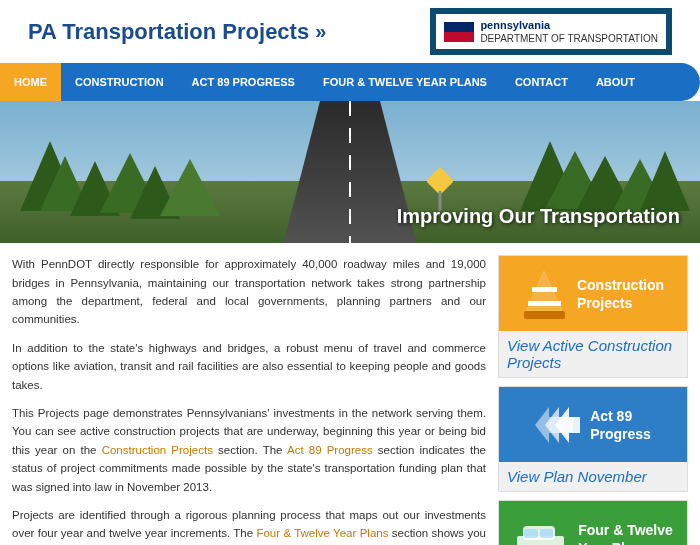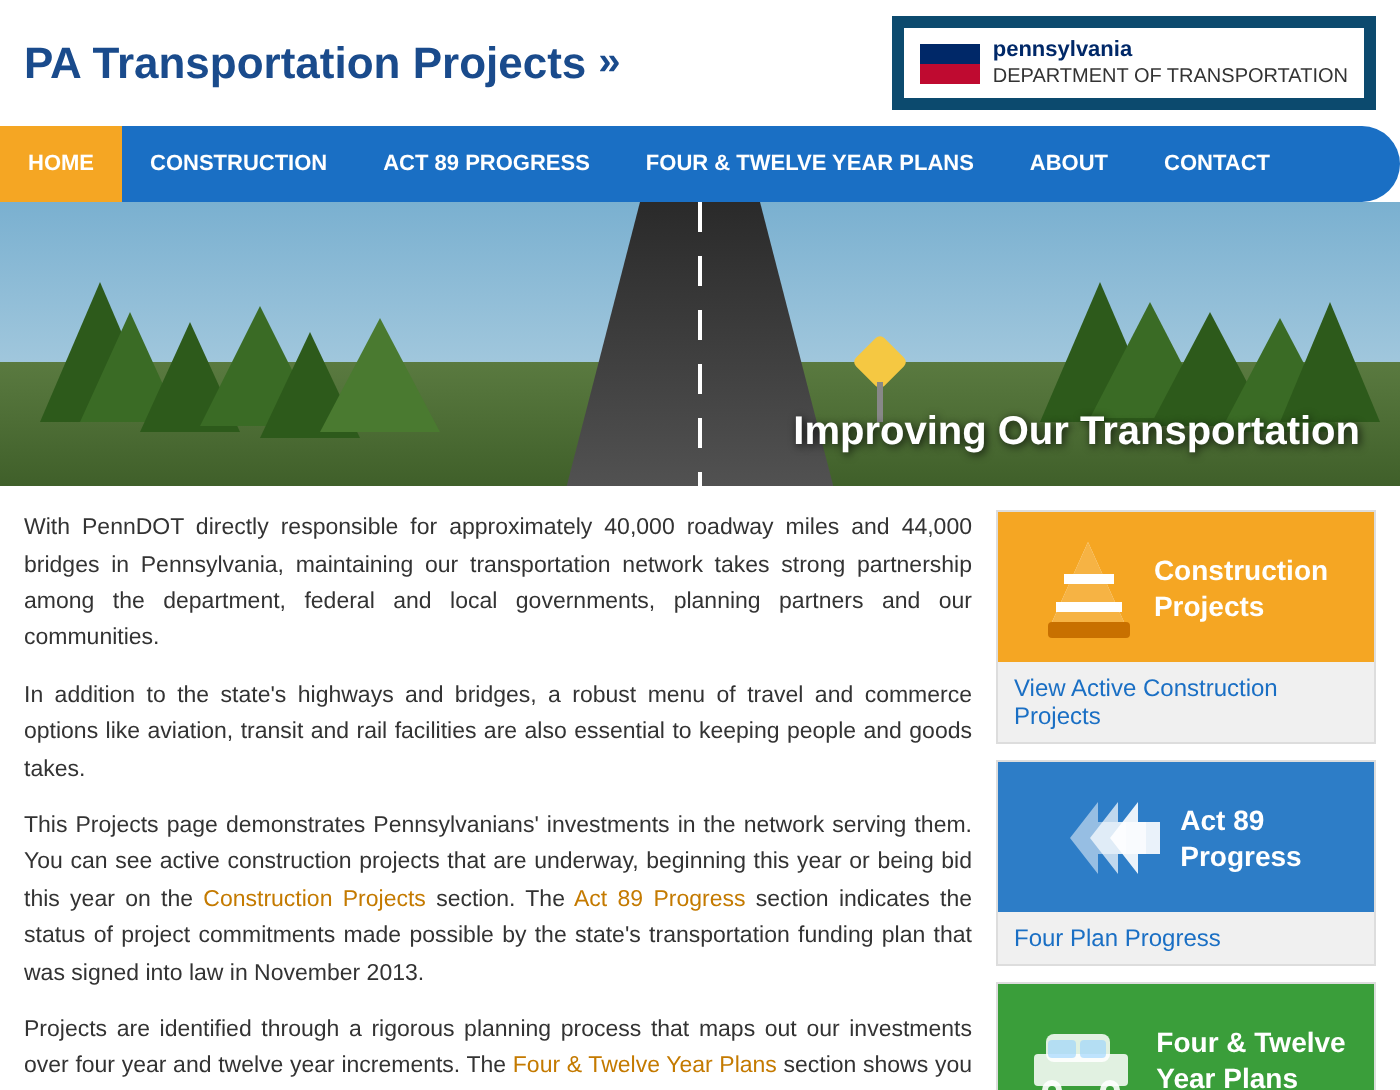--- a/index.html
+++ b/index.html
@@ -1,19 +1,19 @@
 <!DOCTYPE html>
 <html><head>
   <meta charset="utf-8">
   <style>
     * { margin: 0; padding: 0; box-sizing: border-box; }
     body { font-family: Arial, sans-serif; font-size: 12px; width: 700px; background: #fff; overflow-x: hidden; }
 
     
-    .header { display: flex; align-items: center; justify-content: space-between; padding: 8px 12px; background: #fff; }
+    .header { display: flex; align-items: center; justify-content: space-between; padding: 8px 28px; background: #fff; }
     .header-title { font-size: 22px; font-weight: bold; color: #1a4b8c; display: flex; align-items: center; gap: 6px; }
     .header-title .arrows { color: #1a4b8c; font-size: 20px; }
     .penndot-logo { display: flex; align-items: center; gap: 6px; border: 6px solid #0c4a6e; padding: 4px 8px; }
     .penndot-logo .logo-flag { width: 30px; height: 20px; background: linear-gradient(to bottom, #002868 50%, #BF0A30 50%); }
     .penndot-logo .logo-text { font-size: 10px; color: #333; line-height: 1.3; }
     .penndot-logo .logo-text strong { font-size: 11px; color: #002868; }
 
     
     .nav { background: #1a6fc4; display: flex; align-items: stretch; height: 38px; border-radius: 19px; }
     .nav-item { color: #fff; font-size: 11px; font-weight: bold; padding: 0 14px; display: flex; align-items: center; cursor: pointer; text-transform: uppercase; white-space: nowrap; }
@@ -36,21 +36,21 @@
     .content-right { width: 190px; display: flex; flex-direction: column; gap: 8px; }
 
     
     .card { width: 190px; overflow: hidden; border: 1px solid #ddd; }
     .card-top { height: 75px; display: flex; align-items: center; justify-content: center; gap: 10px; padding: 8px; }
     .card-top.orange { background: #f5a623; }
     .card-top.blue { background: #2d7dc7; }
     .card-top.green { background: #3a9e3a; }
     .card-title { color: #fff; font-size: 14px; font-weight: bold; line-height: 1.3; }
     .card-bottom { background: #f0f0f0; padding: 6px 8px; }
-    .card-link { color: #1a6fc4; font-size: 12px; text-decoration: none; cursor: pointer; }
+    .card-link { color: #1a6fc4; font-size: 15px; text-decoration: none; cursor: pointer; font-style: italic; }
   </style>
 </head>
 <body>
 
 <div class="header">
   <div class="header-title">
     <span>PA Transportation Projects</span>
     <span class="arrows">»</span>
   </div>
   <div class="penndot-logo">
@@ -60,22 +60,22 @@
       <span>DEPARTMENT OF TRANSPORTATION</span>
     </div>
   </div>
 </div>
 
 <nav class="nav">
   <div class="nav-item active">HOME</div>
   <div class="nav-item">CONSTRUCTION</div>
   <div class="nav-item">ACT 89 PROGRESS</div>
   <div class="nav-item">FOUR &amp; TWELVE YEAR PLANS</div>
+  <div class="nav-item">CONTACT</div>
   <div class="nav-item">ABOUT</div>
-  <div class="nav-item">CONTACT</div>
 </nav>
 
 <div class="hero">
   <div class="hero-sky"></div>
   <div style="position:absolute;top:0;left:0;right:0;bottom:0;z-index:1;">
 
     <svg width="700" height="155" viewBox="0 0 700 155" style="position:absolute;top:0;left:0;">
 
       <defs>
         <linearGradient id="skyGrad" x1="0" y1="0" x2="0" y2="1">
@@ -116,21 +116,21 @@
       <line x1="440" y1="90" x2="440" y2="110" stroke="#888" stroke-width="3"></line>
     </svg>
   </div>
   <div class="hero-text" style="z-index:10;">Improving Our Transportation</div>
 </div>
 
 <div class="main">
 
   <div class="content-left">
     <p>
-      With PennDOT directly responsible for approximately 40,000 roadway miles and 44,000 bridges in Pennsylvania, maintaining our transportation network takes strong partnership among the department, federal and local governments, planning partners and our communities.
+      With PennDOT directly responsible for approximately 40,000 roadway miles and 19,000 bridges in Pennsylvania, maintaining our transportation network takes strong partnership among the department, federal and local governments, planning partners and our communities.
     </p>
     <p>
       In addition to the state's highways and bridges, a robust menu of travel and commerce options like aviation, transit and rail facilities are also essential to keeping people and goods takes.
     </p>
     <p>
       This Projects page demonstrates Pennsylvanians' investments in the network serving them. You can see active construction projects that are underway, beginning this year or being bid this year on the <a href="#">Construction Projects</a> section. The <a href="#">Act 89 Progress</a> section indicates the status of project commitments made possible by the state's transportation funding plan that was signed into law in November 2013.
     </p>
     <p>
       Projects are identified through a rigorous planning process that maps out our investments over four year and twelve year increments. The <a href="#">Four &amp; Twelve Year Plans</a> section shows you highway, bridge, transit and aviation projects identified on our 2015-18 Transportation Improvement Program as well as our Twelve Year Plan.
     </p>
@@ -160,21 +160,21 @@
       <div class="card-top blue">
 
         <svg width="45" height="40" viewBox="0 0 45 40">
           <polygon points="0,20 14,2 14,12 28,12 28,28 14,28 14,38" fill="rgba(255,255,255,0.5)"></polygon>
           <polygon points="10,20 24,2 24,12 38,12 38,28 24,28 24,38" fill="rgba(255,255,255,0.7)"></polygon>
           <polygon points="20,20 34,2 34,12 45,12 45,28 34,28 34,38" fill="rgba(255,255,255,0.9)"></polygon>
         </svg>
         <div class="card-title">Act 89<br>Progress</div>
       </div>
       <div class="card-bottom">
-        <a href="#" class="card-link">Four Plan Progress</a>
+        <a href="#" class="card-link">View Plan November</a>
       </div>
     </div>
 
     <div class="card">
       <div class="card-top green">
 
         <svg width="55" height="38" viewBox="0 0 55 38">
           <rect x="4" y="16" width="47" height="16" rx="2" fill="rgba(255,255,255,0.85)"></rect>
           <rect x="10" y="6" width="32" height="14" rx="4" fill="rgba(255,255,255,0.85)"></rect>
           <circle cx="13" cy="34" r="5" fill="rgba(255,255,255,0.9)"></circle>

